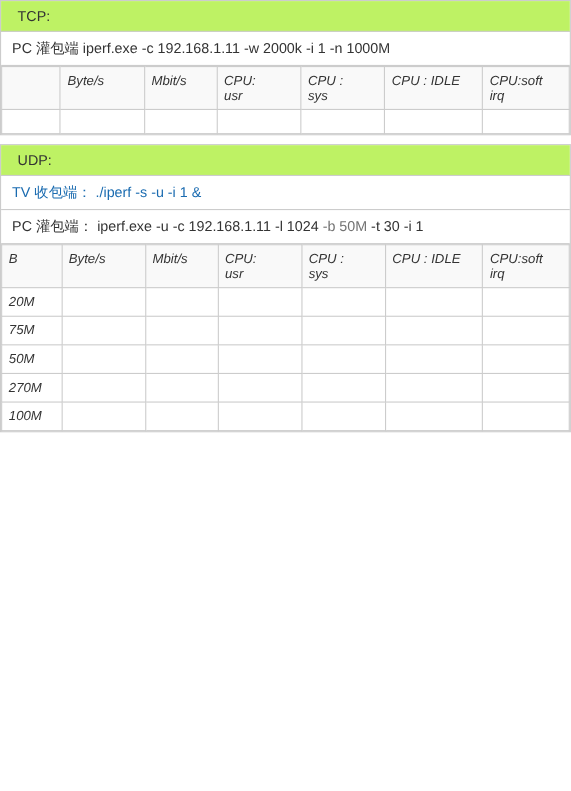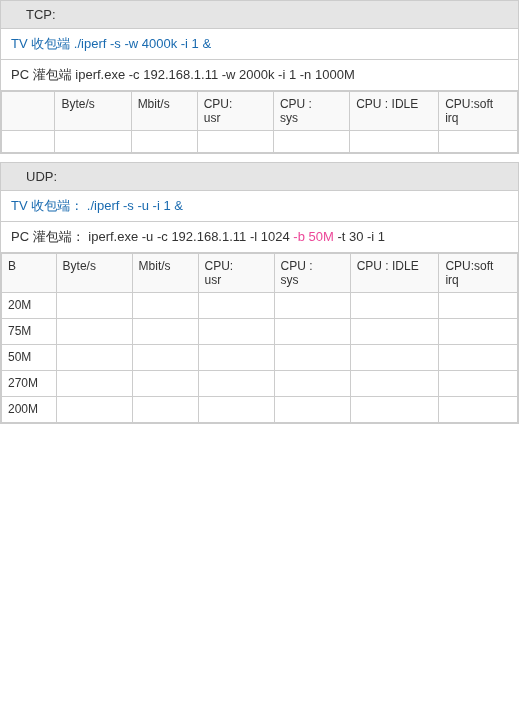--- a/index.html
+++ b/index.html
@@ -12,39 +12,40 @@
       font-size: 13px;
       background: #fff;
       color: #333;
       width: 519px;
     }
     .section {
       border: 1px solid #ccc;
       margin-bottom: 8px;
     }
     .section-header {
-      background: #e5e5e5;
-      padding: 6px 25px;
+      background: #bef264;
+      padding: 6px 15px;
       font-weight: normal;
       border-bottom: 1px solid #ccc;
     }
     .command-row {
       padding: 6px 10px;
       border-bottom: 1px solid #ccc;
     }
     .command-row .blue {
       color: #1a6bb0;
     }
     .command-row .red {
-      color: #ec4899;
+      color: #737373;
       margin-top: 40px;
     }
     table {
       width: 100%;
       border-collapse: collapse;
+      font-style: italic;
     }
     th, td {
       border: 1px solid #ccc;
       padding: 5px 6px;
       text-align: left;
       vertical-align: top;
       font-size: 12px;
     }
     th {
       background: #f9f9f9;
@@ -77,24 +78,20 @@
     .cpu-sirq-col {
       width: 62px;
     }
   </style>
 </head>
 <body>
 
 <div class="section">
   <div class="section-header">
     <span>TCP:</span>
-  </div>
-  <div class="command-row">
-    <span class="blue">TV 收包端</span>
-    <span class="blue">./iperf -s -w 4000k -i 1 &amp;</span>
   </div>
   <div class="command-row">
     <span>PC 灌包端</span>
     <span>iperf.exe  -c 192.168.1.11 -w 2000k -i 1 -n 1000M</span>
   </div>
   <table>
     <thead>
       <tr>
         <th class="b-col"></th>
         <th class="bytes-col">Byte/s</th>
@@ -174,21 +171,21 @@
         <tr class="data-row">
           <td>270M</td>
           <td></td>
           <td></td>
           <td></td>
           <td></td>
           <td></td>
           <td></td>
         </tr>
         <tr class="data-row">
-          <td>200M</td>
+          <td>100M</td>
           <td></td>
           <td></td>
           <td></td>
           <td></td>
           <td></td>
           <td></td>
         </tr>
       </tbody>
   </table>
 </div>

